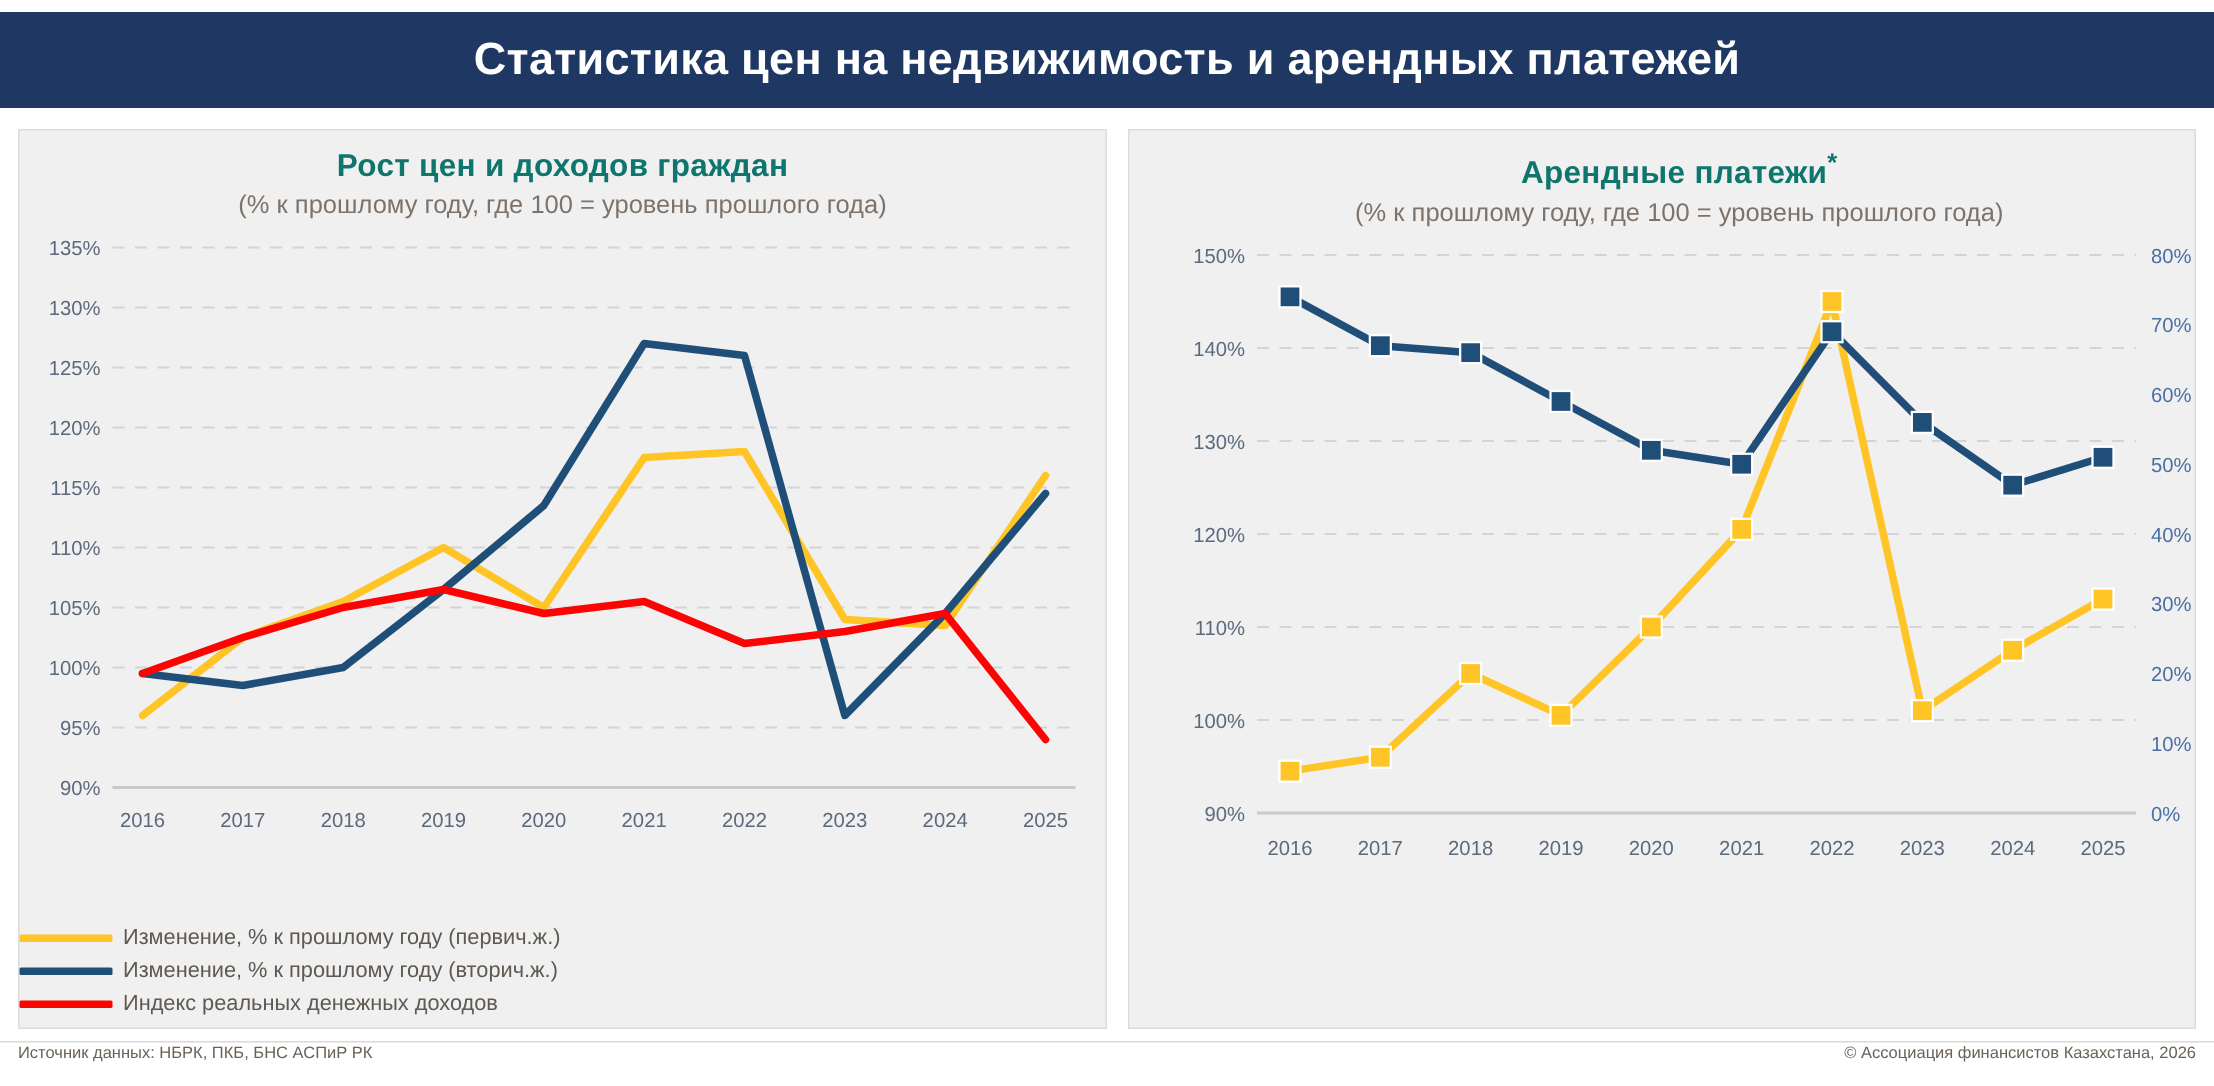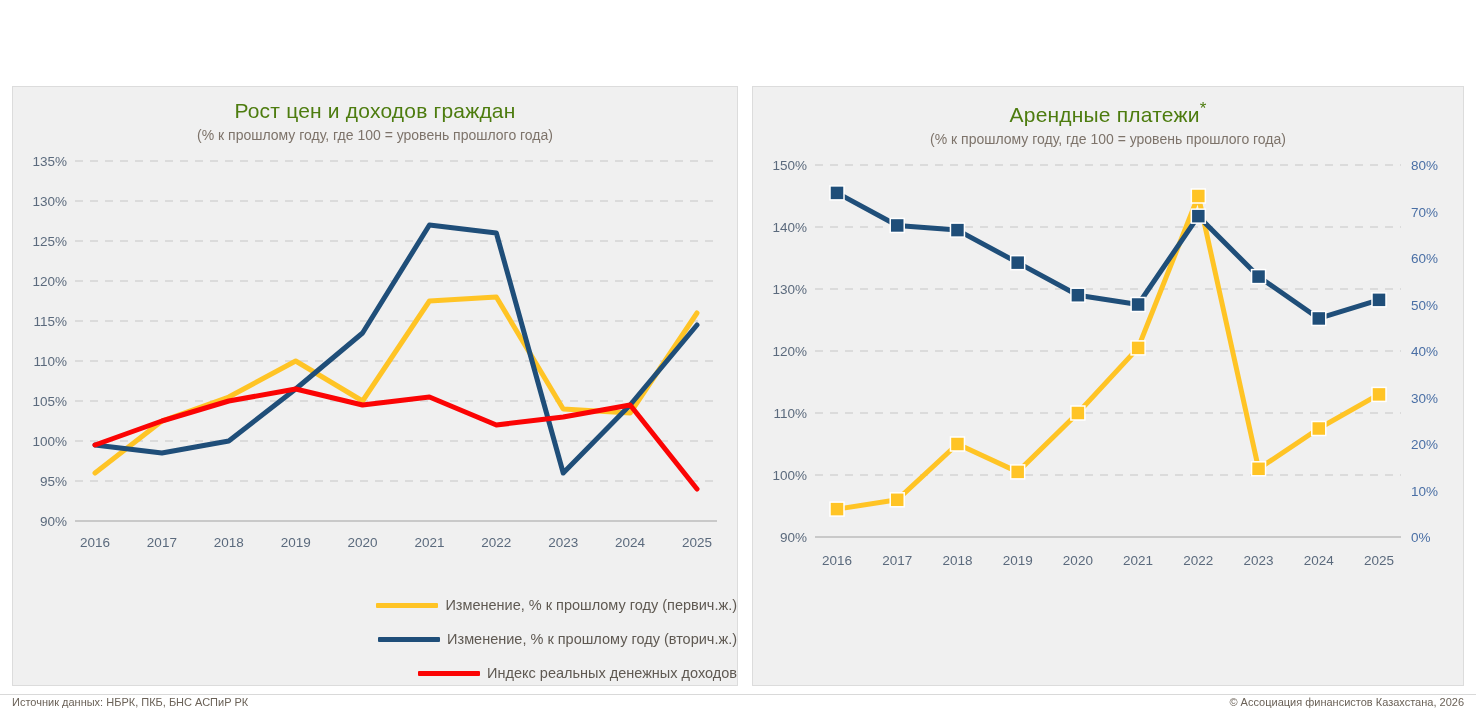--- a/index.html
+++ b/index.html
@@ -23,39 +23,39 @@
     white-space:nowrap;
   }
 
   
   .panel {
     position:absolute; top:86px; height:600px;
     background:#f0f0f0;
     border:1px solid #dcdcdc;
   }
   .panel-left  { left:12px;  width:726px; }
-  .panel-right { left:752px; width:712px; }
+  .panel-right { left:752px; width:712px;padding-left:23px; }
 
   .chart-title {
-    text-align:center; color:#4d7c0f; font-size:21px; font-weight:400;
+    text-align:center; color:#0f766e; font-size:21px; font-weight:700;
     margin-top:12px; letter-spacing:.2px;
   }
   .chart-title .star { font-size:17px; vertical-align:super; }
   .chart-sub {
-    text-align:center; color:#7d736a; font-size:14px; margin-top:4px;
+    text-align:center; color:#7d736a; font-size:17px; margin-top:4px;
   }
 
   
   .plot-wrap { position:relative; }
   .plot-svg  { display:block; }
 
   
   .legend {
     position:absolute; left:0; width:100%;
-    display:flex; flex-direction:column; align-items:flex-end; gap:18px;
+    display:flex; flex-direction:column; align-items:flex-start; gap:6px;margin-top:20px;
   }
   .legend-row { display:flex; align-items:center; gap:0px; }
   .legend-swatch { width:62px; height:5px; border-radius:1px; display:block; margin-right:7px; position:relative;}
   .legend-swatch.marker::after{
     content:""; position:absolute; left:27px; top:-4px; width:13px; height:13px;
     background:inherit; border:2px solid rgba(255,255,255,.35);
   }
   .legend-label { color:#5f5952; font-size:14.5px; white-space:nowrap; }
 
   
@@ -70,20 +70,23 @@
     position:absolute; left:0; top:0; width:1476px; height:1px; background:#d9d9d9;
   }
   .axis-text { fill:#5b6a7d; font-family:"Liberation Sans", sans-serif; font-size:13.5px; }
   .axis-text-r { fill:#4a6fa5; font-family:"Liberation Sans", sans-serif; font-size:13.5px; }
 </style>
 </head>
 <body>
 
 <div class="page">
 
+  <div class="header">
+    <div class="header-title">Статистика цен на недвижимость и арендных платежей</div>
+  </div>
 
   <div class="panel panel-left">
     <div class="chart-title">Рост цен и доходов граждан</div>
     <div class="chart-sub">(% к прошлому году, где 100 = уровень прошлого года)</div>
     <div class="plot-wrap">
       <svg class="plot-svg" id="svg-left" width="724" height="430">
           <line x1="62" y1="378" x2="704" y2="378" stroke="#d4d4d4" stroke-width="1.4" stroke-dasharray="8,7"></line>
           <text x="54" y="383" text-anchor="end" class="axis-text">90%</text>
           <line x1="62" y1="338" x2="704" y2="338" stroke="#d4d4d4" stroke-width="1.4" stroke-dasharray="8,7"></line>
           <text x="54" y="343" text-anchor="end" class="axis-text">95%</text>

